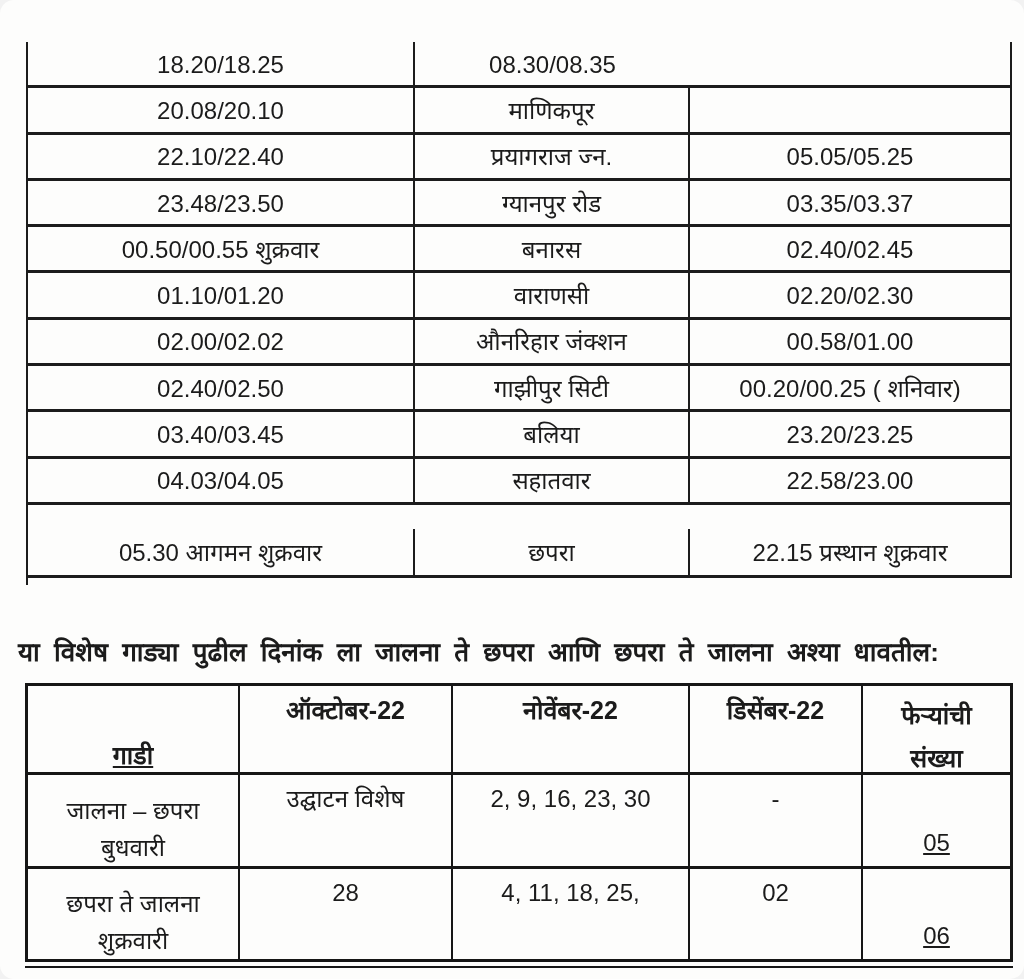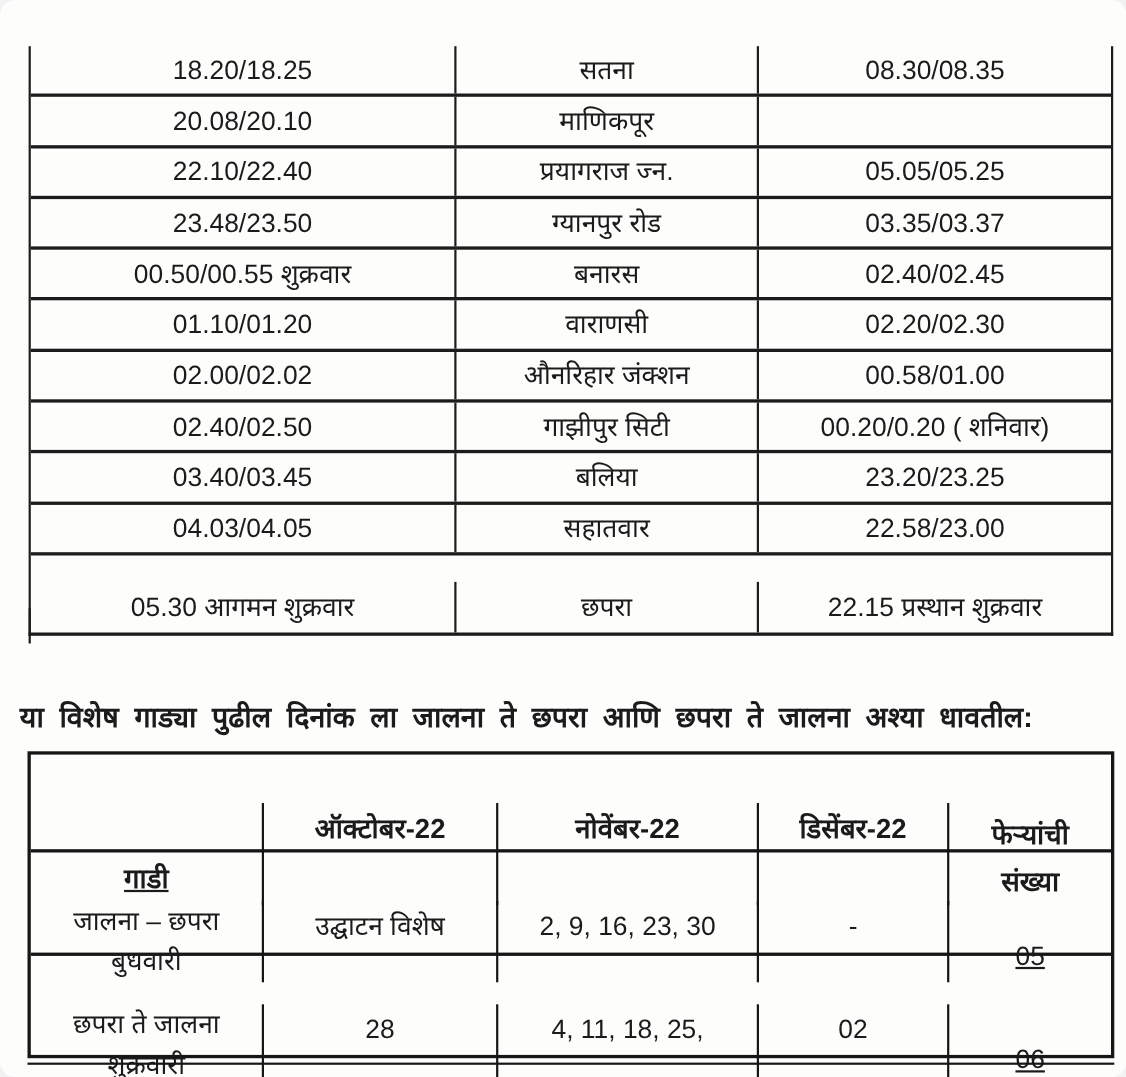--- a/index.html
+++ b/index.html
@@ -50,21 +50,21 @@
     display:grid;
     grid-template-rows:89px 94px auto;
   }
   .t2-row{
     display:grid;
     grid-template-columns:212px 213px 237px 173px auto;
   }
   .t2-row.hline{border-bottom:3px solid #161616;}
   .t2 .cell{
     display:flex;flex-direction:column;align-items:center;
-    font-size:24px;line-height:1.3;text-align:center;margin-top:44px;
+    font-size:24px;line-height:1.3;text-align:center;
   }
   .t2 .cell.v{border-right:2px solid #161616;}
   .t2 .top{justify-content:flex-start;padding-top:8px;}
   .t2 .bottom{justify-content:flex-end;padding-bottom:8px;text-decoration:underline;}
   .t2 .middle{justify-content:flex-end;}
   .t2 .hdr{font-weight:700;font-size:25px;}
   .t2 .dev{line-height:1.55;}
   .t2 .trips-hdr{line-height:1.7;}
   .t2-underline{
     position:absolute;left:25px;top:966px;width:988px;height:2px;
@@ -72,21 +72,20 @@
   }
 </style>
 </head>
 <body>
 
 <div class="page">
 
   <div class="t1">
     <div class="t1-row">
       <div class="cell v">18.20/18.25</div>
-      <div class="cell v">सतना</div>
       <div class="cell">08.30/08.35</div>
     </div>
     <div class="t1-row">
       <div class="cell v">20.08/20.10</div>
       <div class="cell v">माणिकपूर</div>
     </div>
     <div class="t1-row">
       <div class="cell v">22.10/22.40</div>
       <div class="cell v">प्रयागराज ज्न.</div>
       <div class="cell">05.05/05.25</div>
@@ -107,21 +106,21 @@
       <div class="cell">02.20/02.30</div>
     </div>
     <div class="t1-row">
       <div class="cell v">02.00/02.02</div>
       <div class="cell v">औनरिहार जंक्शन</div>
       <div class="cell">00.58/01.00</div>
     </div>
     <div class="t1-row">
       <div class="cell v">02.40/02.50</div>
       <div class="cell v">गाझीपुर सिटी</div>
-      <div class="cell">00.20/0.20 ( शनिवार)</div>
+      <div class="cell">00.20/00.25 ( शनिवार)</div>
     </div>
     <div class="t1-row">
       <div class="cell v">03.40/03.45</div>
       <div class="cell v">बलिया</div>
       <div class="cell">23.20/23.25</div>
     </div>
     <div class="t1-row">
       <div class="cell v">04.03/04.05</div>
       <div class="cell v">सहातवार</div>
       <div class="cell">22.58/23.00</div>

